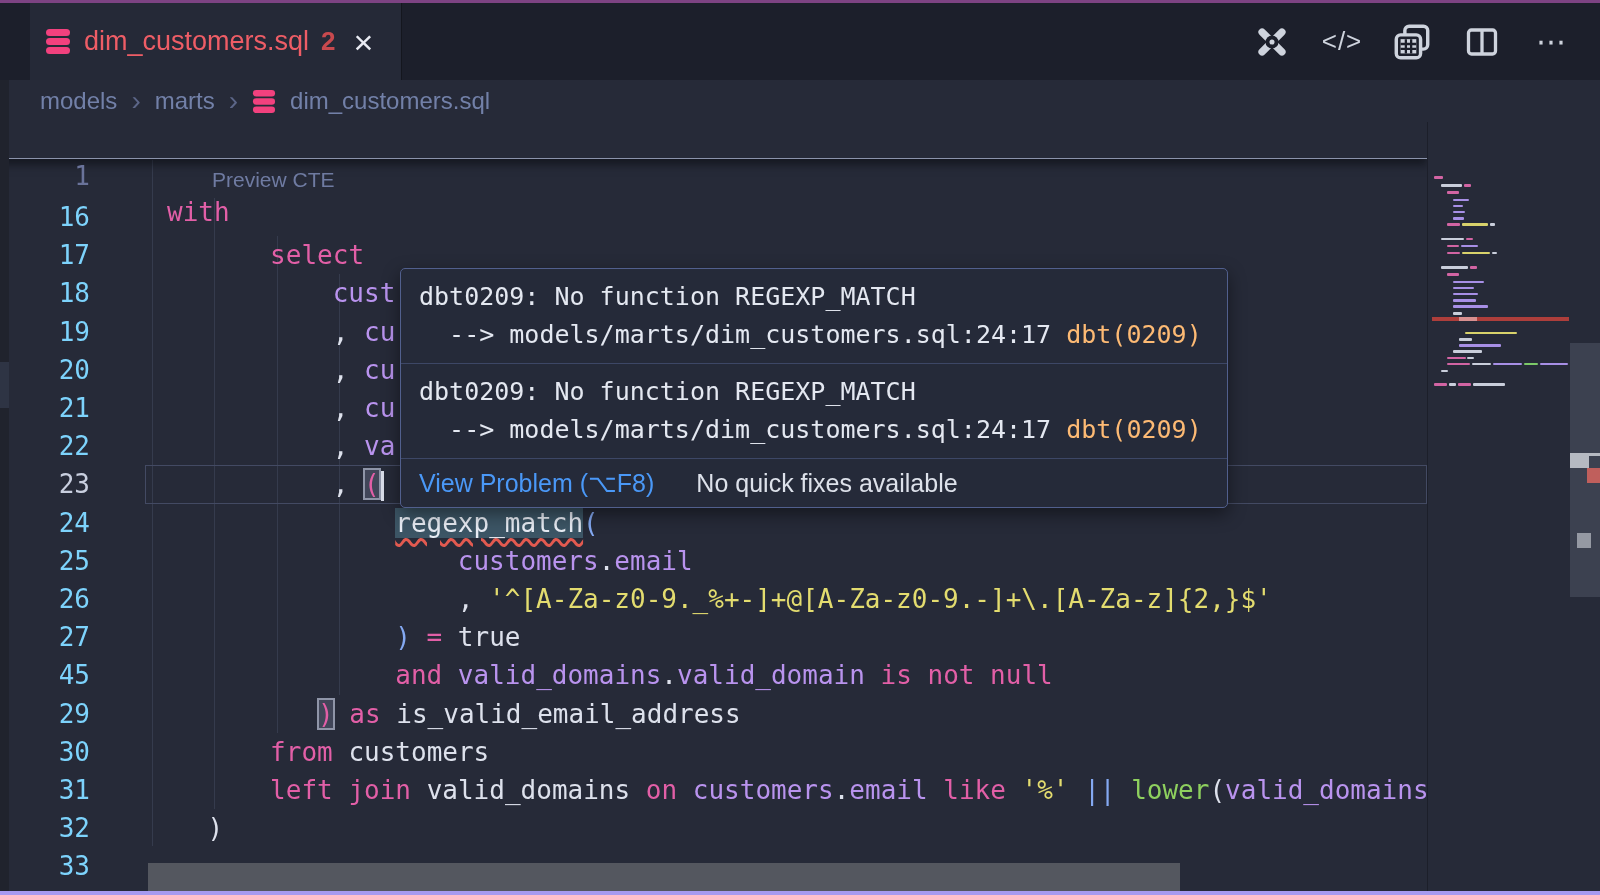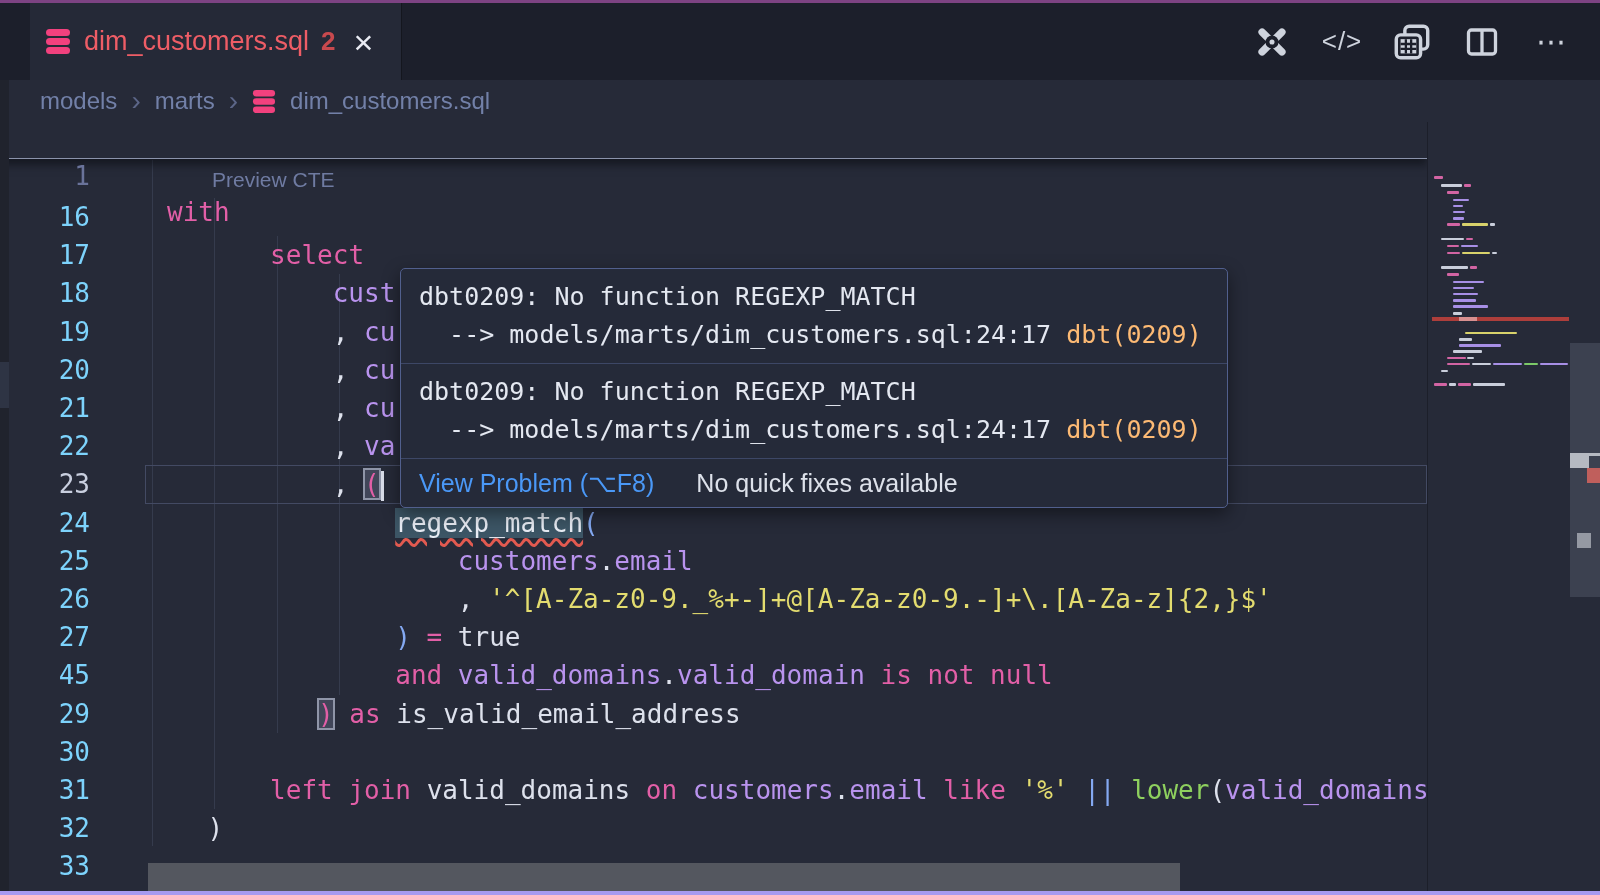--- a/index.html
+++ b/index.html
@@ -167,21 +167,21 @@
           <div class="code-row" style="top: 228.8px;"><span class="gutter-num">20</span><span class="code-text" style="left: 332.68px;"><span class="c-pl">, </span><span class="c-id">cu</span></span></div>
           <div class="code-row" style="top: 267px;"><span class="gutter-num">21</span><span class="code-text" style="left: 332.68px;"><span class="c-pl">, </span><span class="c-id">cu</span></span></div>
           <div class="code-row" style="top: 305.2px;"><span class="gutter-num">22</span><span class="code-text" style="left: 332.68px;"><span class="c-pl">, </span><span class="c-id">va</span></span></div>
           <div class="code-row" style="top: 343.4px;"><span class="gutter-num current">23</span><span class="code-text" style="left: 332.68px;"><span class="c-pl">, </span><span class="c-kw seg-box">(</span><span class="cursor-bar"></span></span></div>
           <div class="code-row" style="top: 381.6px;"><span class="gutter-num">24</span><span class="code-text" style="left: 395.24px;"><span class="c-pl seg-sel">regexp_match</span><span class="c-op">(</span></span></div>
           <div class="code-row" style="top: 419.8px;"><span class="gutter-num">25</span><span class="code-text" style="left: 457.8px;"><span class="c-id">customers</span><span class="c-pl">.</span><span class="c-id">email</span></span></div>
           <div class="code-row" style="top: 458px;"><span class="gutter-num">26</span><span class="code-text" style="left: 457.8px;"><span class="c-pl">, </span><span class="c-str">'^[A-Za-z0-9._%+-]+@[A-Za-z0-9.-]+\.[A-Za-z]{2,}$'</span></span></div>
           <div class="code-row" style="top: 496.2px;"><span class="gutter-num">27</span><span class="code-text" style="left: 395.24px;"><span class="c-op">)</span><span class="c-pl"> </span><span class="c-kw">=</span><span class="c-pl"> true</span></span></div>
           <div class="code-row" style="top: 534.4px;"><span class="gutter-num">45</span><span class="code-text" style="left: 395.24px;"><span class="c-kw">and</span><span class="c-pl"> </span><span class="c-id">valid_domains</span><span class="c-pl">.</span><span class="c-id">valid_domain</span><span class="c-pl"> </span><span class="c-kw">is not null</span></span></div>
           <div class="code-row" style="top: 572.6px;"><span class="gutter-num">29</span><span class="code-text" style="left: 318px;"><span class="c-kw seg-box">)</span><span class="c-pl"> </span><span class="c-kw">as</span><span class="c-pl"> is_valid_email_address</span></span></div>
-          <div class="code-row" style="top: 610.8px;"><span class="gutter-num">30</span></div>
+          <div class="code-row" style="top: 610.8px;"><span class="gutter-num">30</span><span class="code-text" style="left: 270.12px;"><span class="c-kw">from</span><span class="c-pl"> customers</span></span></div>
           <div class="code-row" style="top: 649px;"><span class="gutter-num">31</span><span class="code-text" style="left: 270.12px;"><span class="c-kw">left join</span><span class="c-pl"> valid_domains </span><span class="c-kw">on</span><span class="c-pl"> </span><span class="c-id">customers</span><span class="c-pl">.</span><span class="c-id">email</span><span class="c-pl"> </span><span class="c-kw">like</span><span class="c-pl"> </span><span class="c-str">'%'</span><span class="c-pl"> </span><span class="c-op">||</span><span class="c-pl"> </span><span class="c-fn">lower</span><span class="c-pl">(</span><span class="c-id">valid_domains</span></span></div>
           <div class="code-row" style="top: 687.2px;"><span class="gutter-num">32</span><span class="code-text" style="left: 207.56px;"><span class="c-pl">)</span></span></div>
           <div class="code-row" style="top: 725.4px;"><span class="gutter-num">33</span><span class="code-text" style="left: 145px;"></span></div>
         </div>
       <div id="codelens">Preview CTE</div>
       <div id="sticky-row">
         <span id="sticky-num">1</span>
         <span id="sticky-code" class="c-kw">with</span>
       </div>
     </div>

